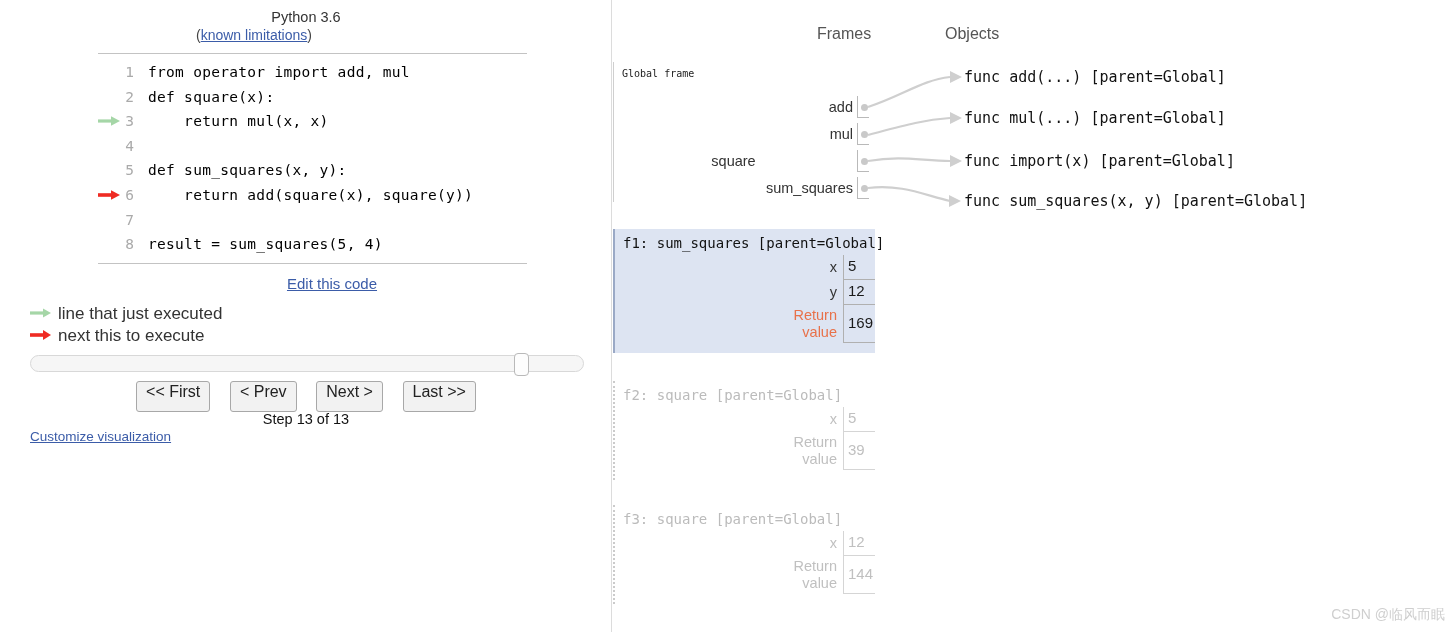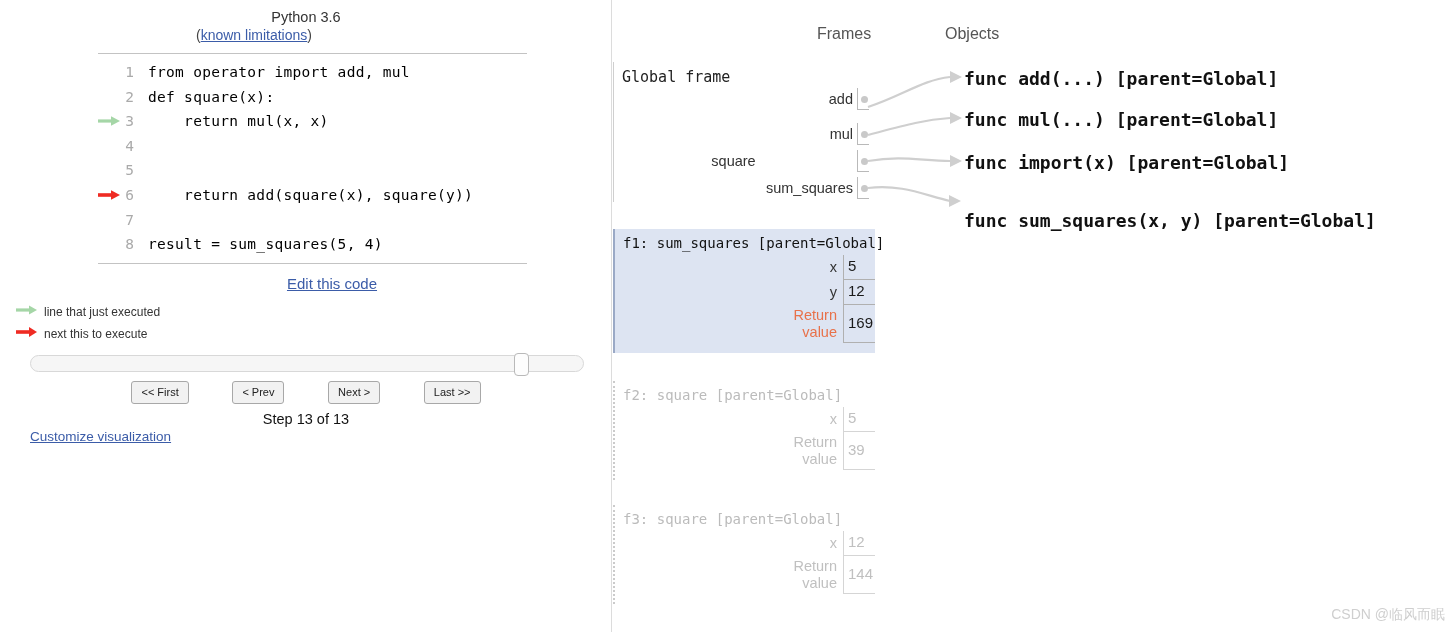--- a/index.html
+++ b/index.html
@@ -100,22 +100,22 @@
     position: absolute;
     left: 0; top: 275px;
     width: 664px;
     text-align: center;
     font-size: 15px;
   }
 
   
   .legend-row {
     position: absolute;
-    left: 16px;
-    font-size: 12px;
+    left: 30px;
+    font-size: 17px;
     color: #333;
     height: 19px;
     line-height: 19px;
     white-space: nowrap;
   }
   #legend-green { top: 303px; }
   #legend-red   { top: 325px; }
   .legend-arrow {
     display: inline-block;
     vertical-align: middle;
@@ -160,27 +160,27 @@
   #btn-row {
     position: absolute;
     left: 0;
     top: 381px;
     width: 612px;
     text-align: center;
   }
   .nav-btn {
     display: inline-block;
     font-family: "Liberation Sans", sans-serif;
-    font-size: 11px;
+    font-size: 16px;
     color: #222;
     background: #f2f2f2;
     border: 1px solid #a8a8a8;
     border-radius: 3px;
-    padding: 2px 9px 3px 9px;
-    margin: 0 20px;
+    padding: 2px 9px 11px 9px;
+    margin: 0 8px;
     cursor: pointer;
     line-height: 16px;
   }
   #step-counter {
     position: absolute;
     left: 0; top: 411px;
     width: 612px;
     text-align: center;
     font-size: 14.5px;
     color: #111;
@@ -226,21 +226,21 @@
     top: 62px;
     width: 252px;
     border-left: 1px solid #cfcfcf;
     box-sizing: border-box;
     padding-bottom: 8px;
   }
   #global-frame-label {
     position: absolute;
     left: 8px; top: 6px;
     font-family: "DejaVu Sans Mono", monospace;
-    font-size: 15px;
+    font-size: 10px;
     color: #222;
     white-space: nowrap;
   }
   .gvar {
     position: absolute;
     height: 22px;
     line-height: 22px;
   }
   .gvar-name {
     position: absolute;
@@ -268,24 +268,23 @@
     width: 7px;
     height: 7px;
     border-radius: 50%;
     background: #c9c9c9;
   }
 
   
   .obj-label {
     position: absolute;
     font-family: "DejaVu Sans Mono", monospace;
-    font-size: 18px;
+    font-size: 15px;
     color: #111;
     white-space: nowrap;
-    font-weight: bold;
   }
   #arrow-layer {
     position: absolute;
     left: 0; top: 0;
     width: 843px; height: 632px;
     pointer-events: none;
   }
 
   
   .stack-frame {
@@ -379,21 +378,21 @@
   <div id="known-limitations-line"><span class="plain-paren">(</span><a class="link">known limitations</a><span class="plain-paren">)</span></div>
 
   <div id="code-block">
       <div class="code-line"><span class="lineno">1</span><span class="codetext">from operator import add, mul</span></div>
       <div class="code-line"><span class="lineno">2</span><span class="codetext">def square(x):</span></div>
       <div class="code-line"><span class="arrow-cell"><svg class="arrow-svg" width="26" height="12" viewBox="0 0 26 12">
             <path d="M2 6 L16 6" stroke="#a5d6a7" stroke-width="3.2" fill="none"></path>
             <path d="M15 1.3 L24 6 L15 10.7 Z" fill="#a5d6a7"></path>
           </svg></span><span class="lineno">3</span><span class="codetext">    return mul(x, x)</span></div>
       <div class="code-line"><span class="lineno">4</span><span class="codetext"></span></div>
-      <div class="code-line"><span class="lineno">5</span></div>
+      <div class="code-line"><span class="lineno">5</span><span class="codetext">def sum_squares(x, y):</span></div>
       <div class="code-line"><span class="arrow-cell"><svg class="arrow-svg" width="26" height="12" viewBox="0 0 26 12">
             <path d="M2 6 L16 6" stroke="#ef2b23" stroke-width="3.6" fill="none"></path>
             <path d="M15 1.3 L24 6 L15 10.7 Z" fill="#ef2b23"></path>
           </svg></span><span class="lineno">6</span><span class="codetext">    return add(square(x), square(y))</span></div>
       <div class="code-line"><span class="lineno">7</span><span class="codetext"></span></div>
       <div class="code-line"><span class="lineno">8</span><span class="codetext">result = sum_squares(5, 4)</span></div>
     </div>
 
   <div id="edit-code"><a class="link">Edit this code</a></div>
 
@@ -448,21 +447,21 @@
     <g fill="#cfcfcf">
       <path d="M338 71 L350 77 L338 83 Z"></path>
       <path d="M338 112 L350 118 L338 124 Z"></path>
       <path d="M338 155 L350 161 L338 167 Z"></path>
       <path d="M337 195 L349 201 L337 207 Z"></path>
     </g>
   </svg>
 
   <div id="global-frame" style="height: 140px;">
     <div id="global-frame-label" class="squiggle">Global frame</div>
-  <div class="gvar" style="top: 26px; left: 0px; width: 252px;">
+  <div class="gvar" style="top: 34px; left: 0px; width: 252px;">
         <span class="gvar-name" style="right: auto; width: 239px; left: 0px; text-align: right;">add</span>
         <span class="gvar-box" style="left: 243px;">
           <span class="gvar-dot"></span>
         </span>
       </div>
       <div class="gvar" style="top: 61px; left: 0px; width: 252px;">
         <span class="gvar-name" style="right: auto; width: 239px; left: 0px; text-align: right;">mul</span>
         <span class="gvar-box" style="left: 243px;">
           <span class="gvar-dot"></span>
         </span>
@@ -478,21 +477,21 @@
         <span class="gvar-box" style="left: 243px;">
           <span class="gvar-dot"></span>
         </span>
       </div>
     </div>
 
   <div id="objects-list">
       <div class="obj-label" style="left: 352px; top: 68px;">func add(...) [parent=Global]</div>
       <div class="obj-label" style="left: 352px; top: 109px;">func mul(...) [parent=Global]</div>
       <div class="obj-label" style="left: 352px; top: 152px;">func import(x) [parent=Global]</div>
-      <div class="obj-label" style="left: 352px; top: 192px; margin-top: 18px;">func sum_squares(x, y) [parent=Global]</div>
+      <div class="obj-label" style="left: 352px; top: 192px;">func sum_squares(x, y) [parent=Global]</div>
     </div>
 
   <div id="stack-list">
       <div class="stack-frame active" style="top: 229px;">
         <div class="frame-title">f1: sum_squares [parent=Global]</div>
         <div class="fvar">
           <span class="fvar-name">x</span>
           <span class="fvar-box">
             <span class="fvar-val">5</span>
           </span>

